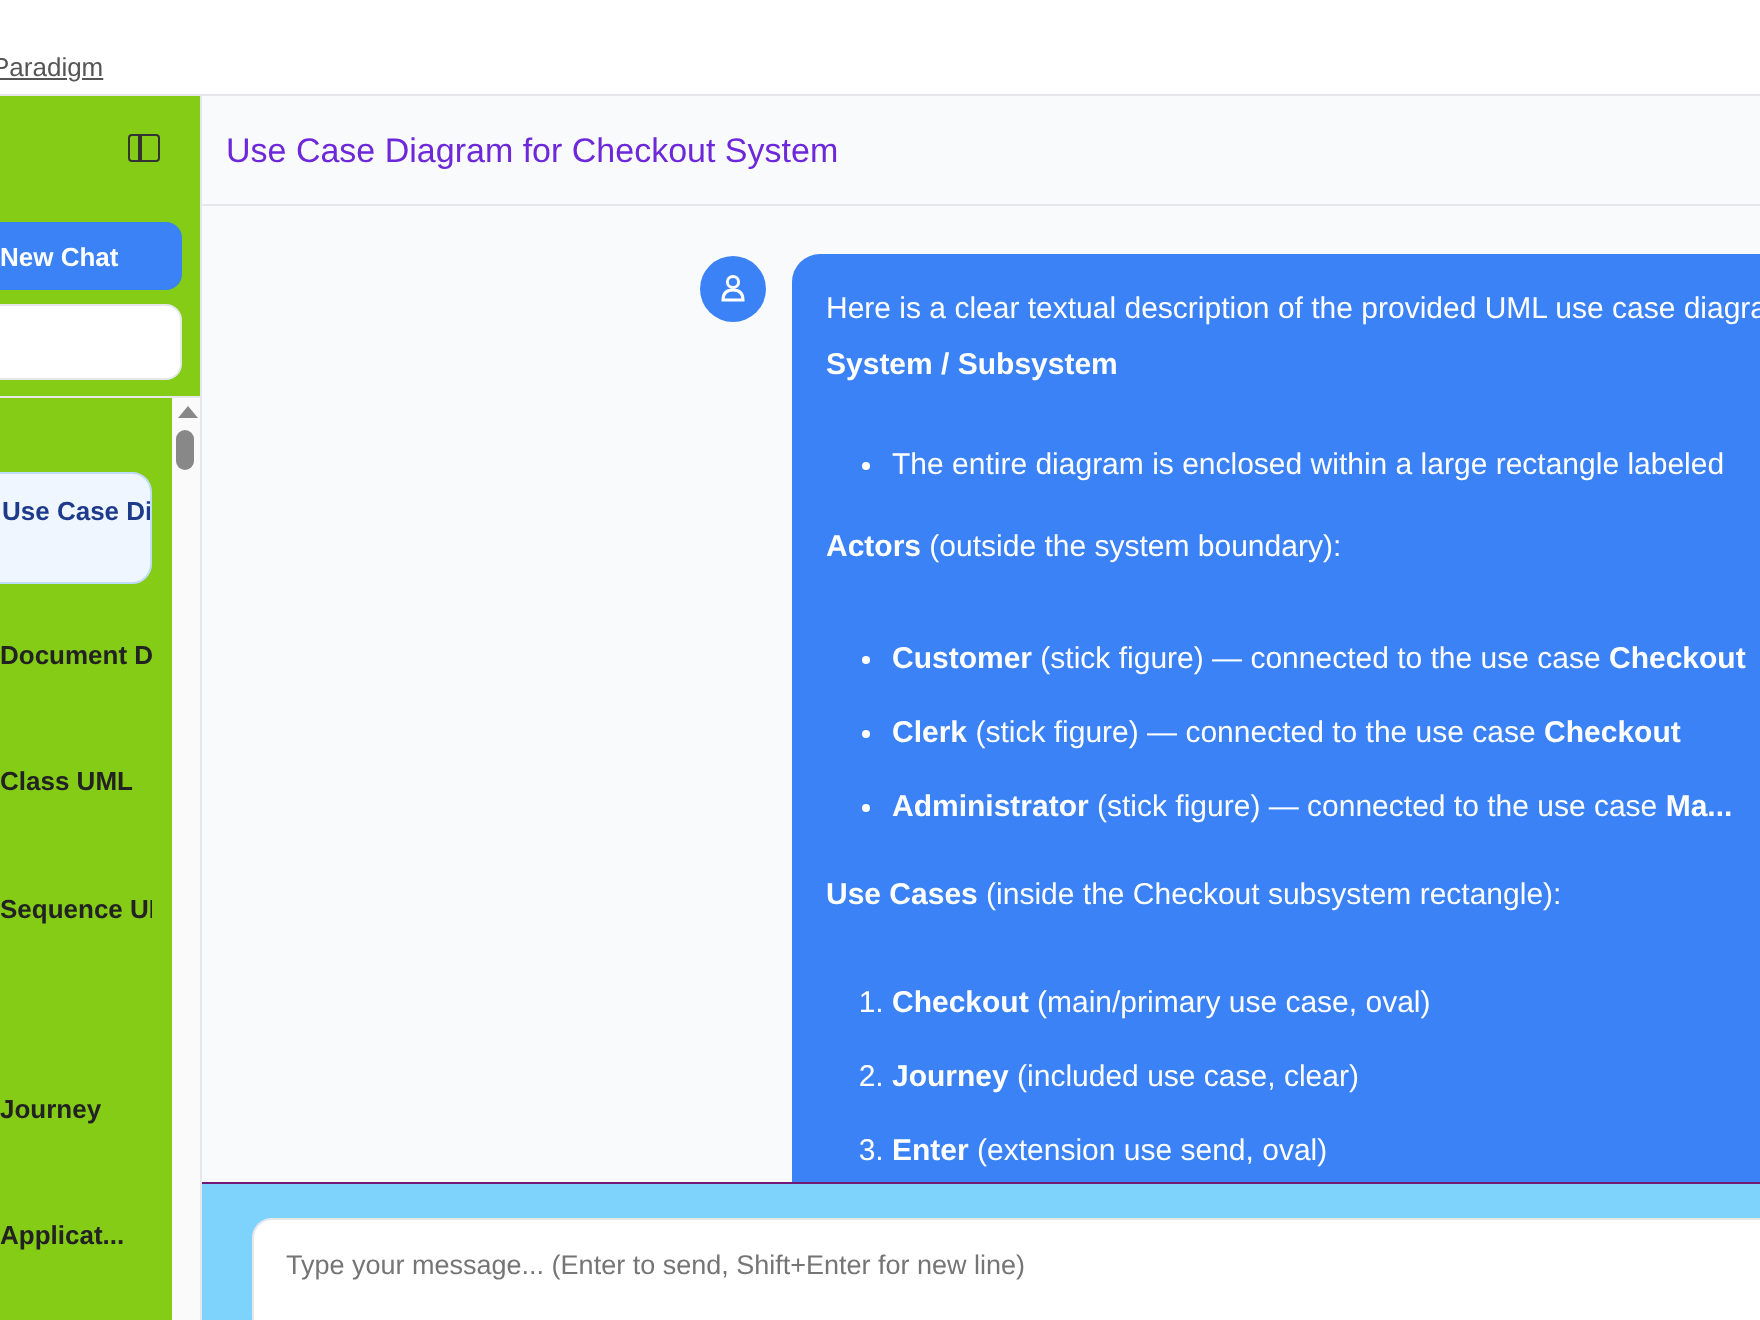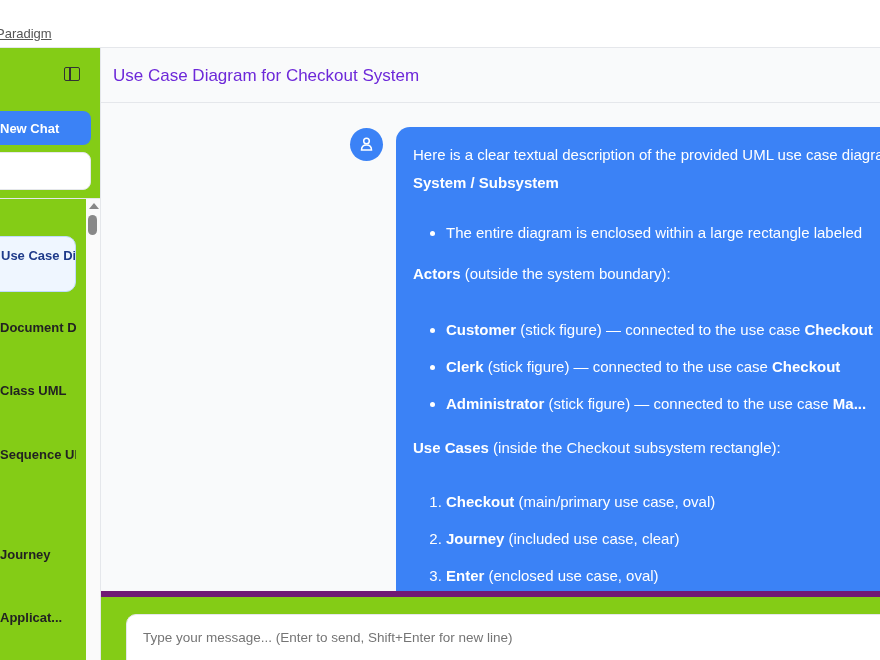--- a/index.html
+++ b/index.html
@@ -21,21 +21,21 @@
   .main { position: absolute; left: 101px; top: 48px; width: 779px; height: 612px; background: #f9fafb; }
   .main .header { position: absolute; left: 0; top: 0; width: 779px; height: 55px; background: #f9fafb; border-bottom: 1px solid #e5e7eb; }
   .main .header .title { position: absolute; left: 12px; top: 18px; font-size: 17px; color: #6d28d9; text-align: center; }
   .avatar { position: absolute; left: 249px; top: 80px; width: 33px; height: 33px; border-radius: 50%; background: #3b82f6; }
   .avatar svg { position: absolute; left: 8px; top: 8px; }
   .bubble { position: absolute; left: 295px; top: 79px; width: 500px; height: 465px; background: #3b82f6; border-radius: 14px 14px 0 0; color: #fff; font-size: 15px; padding: 18px 17px; overflow: hidden; white-space: nowrap; }
   .bubble p { line-height: 20px; }
   .bubble b { font-weight: bold; }
   .bubble ul, .bubble ol { padding-left: 33px; }
   .bubble li { line-height: 20px; margin-bottom: 17px; }
-  .inputbar { position: absolute; left: 0; top: 543px; width: 779px; height: 69px; background: #84cc16; border-top: 6px solid #701a75; }
+  .inputbar { position: absolute; left: 0; top: 543px; width: 779px; height: 69px; background: #7dd3fc; border-top: 1px solid #701a75; }
   .inputbox { position: absolute; left: 25px; top: 17px; width: 780px; height: 60px; border: 1px solid #e5e7eb; border-radius: 10px; background: #fff; font-size: 13.5px; color: #777; padding: 15px 16px; font-family: "Liberation Sans", sans-serif; }
 </style>
 </head>
 <body>
 
 <div class="topbar">
   <span class="link">Paradigm</span>
 </div>
 
 <div class="sidebar">
@@ -78,20 +78,20 @@
     <p style="margin-top:21px;"><b>Actors</b><span> (outside the system boundary):</span></p>
     <ul style="margin-top:36px;">
       <li><b>Customer</b><span> (stick figure) — connected to the use case </span><b>Checkout</b></li>
       <li><b>Clerk</b><span> (stick figure) — connected to the use case </span><b>Checkout</b></li>
       <li><b>Administrator</b><span> (stick figure) — connected to the use case </span><b>Ma...</b></li>
     </ul>
     <p style="margin-top:24px;"><b>Use Cases</b><span> (inside the Checkout subsystem rectangle):</span></p>
     <ol style="margin-top:34px;">
       <li><b>Checkout</b><span> (main/primary use case, oval)</span></li>
       <li><b>Journey</b><span> (included use case, clear)</span></li>
-      <li><b>Enter</b><span> (enclosed use case, oval)</span></li>
+      <li><b>Enter</b><span> (extension use send, oval)</span></li>
     </ol>
   </div>
 
   <div class="inputbar">
     <textarea class="inputbox" placeholder="Type your message... (Enter to send, Shift+Enter for new line)" style=""></textarea>
   </div>
 </div>
 
 </body></html>

